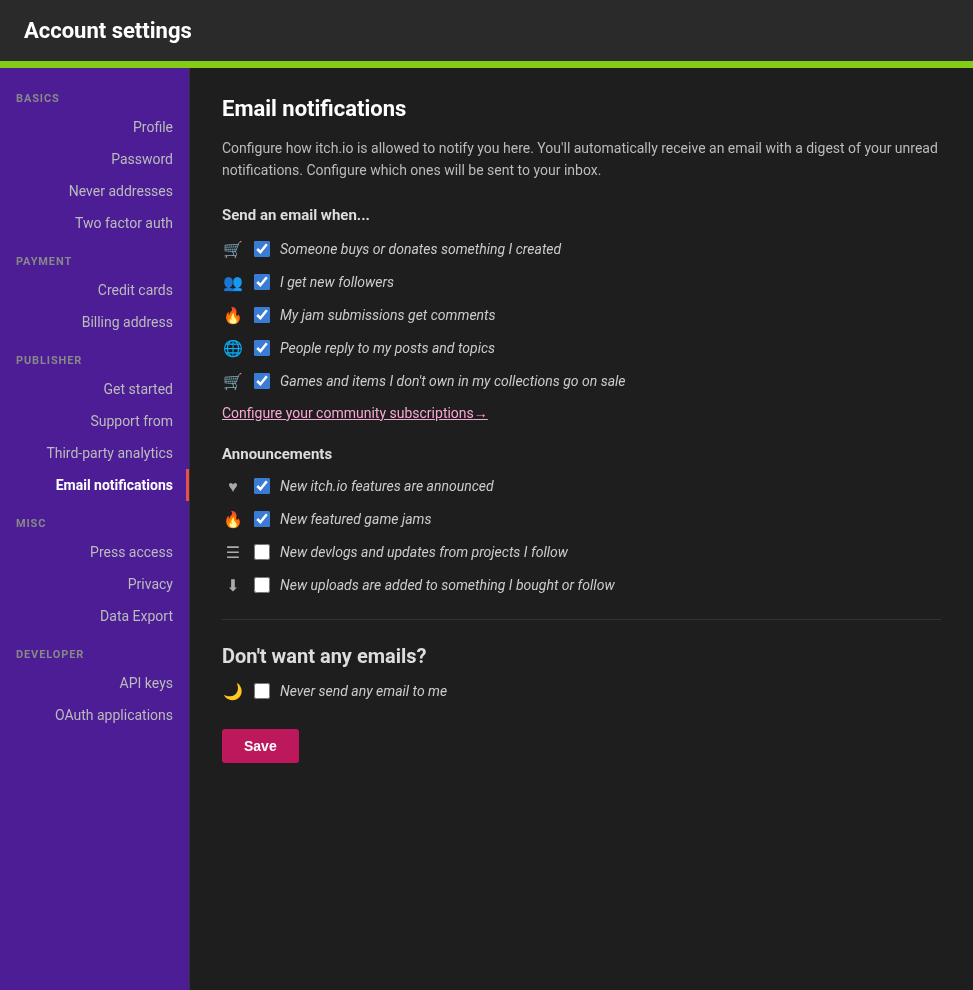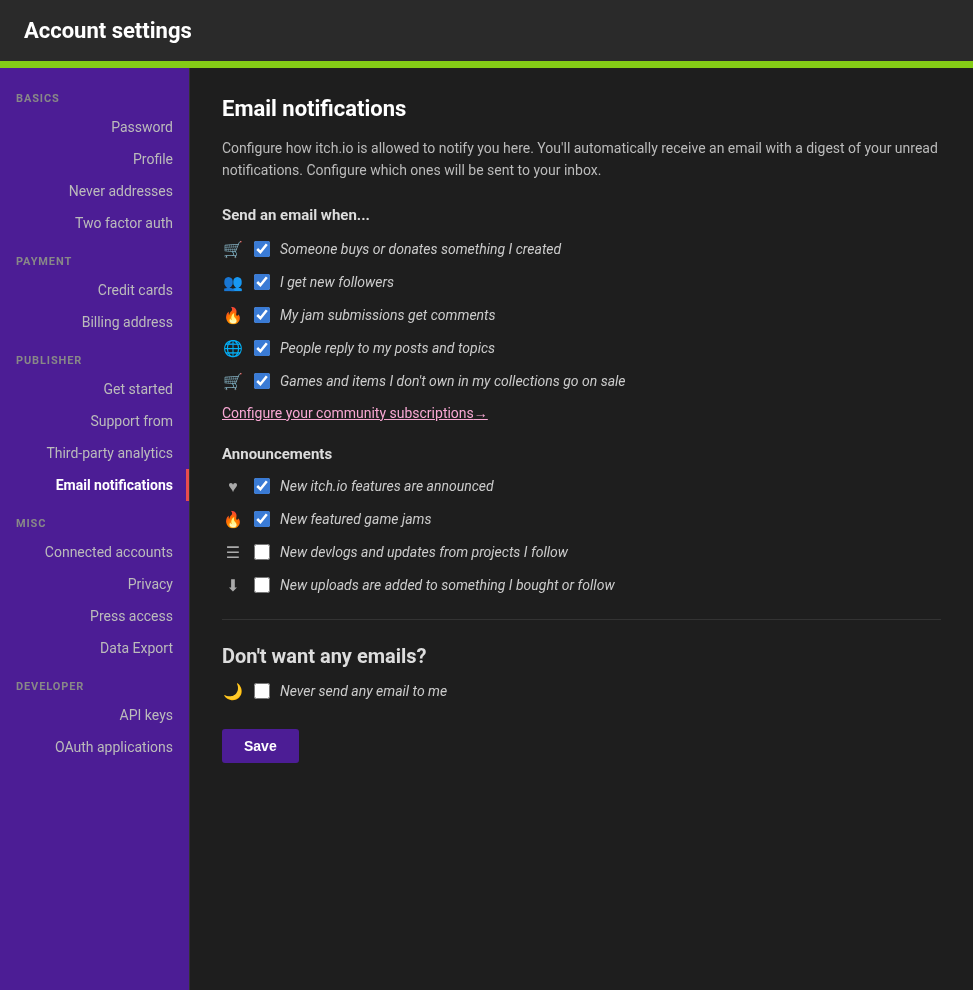--- a/index.html
+++ b/index.html
@@ -130,21 +130,21 @@
       border-top: 1px solid #333;
       margin: 24px 0;
     }
     .dont-want {
       font-size: 20px;
       font-weight: 700;
       color: #ddd;
       margin-bottom: 14px;
     }
     .save-btn {
-      background: #4c1d95;
+      background: #be185d;
       color: #fff;
       border: none;
       padding: 9px 22px;
       border-radius: 3px;
       font-size: 14px;
       font-weight: 700;
       cursor: pointer;
       margin-top: 8px;
     }
     .send-when-heading {
@@ -158,36 +158,35 @@
 <body>
 
 <div id="header">
   <h1>Account settings</h1>
 </div>
 
 <div id="layout">
 
   <nav id="sidebar">
       <div class="sidebar-section-label">BASICS</div>
+      <a class="sidebar-item">Profile</a>
       <a class="sidebar-item">Password</a>
-      <a class="sidebar-item">Profile</a>
       <a class="sidebar-item">Never addresses</a>
       <a class="sidebar-item">Two factor auth</a>
       <div class="sidebar-section-label">PAYMENT</div>
       <a class="sidebar-item">Credit cards</a>
       <a class="sidebar-item">Billing address</a>
       <div class="sidebar-section-label">PUBLISHER</div>
       <a class="sidebar-item">Get started</a>
       <a class="sidebar-item">Support from</a>
       <a class="sidebar-item">Third-party analytics</a>
       <a class="sidebar-item active">Email notifications</a>
       <div class="sidebar-section-label">MISC</div>
-      <a class="sidebar-item">Connected accounts</a>
+      <a class="sidebar-item">Press access</a>
       <a class="sidebar-item">Privacy</a>
-      <a class="sidebar-item">Press access</a>
       <a class="sidebar-item">Data Export</a>
       <div class="sidebar-section-label">DEVELOPER</div>
       <a class="sidebar-item">API keys</a>
       <a class="sidebar-item">OAuth applications</a>
     </nav>
 
   <main id="main">
     <div class="page-title">Email notifications</div>
     <div class="description">Configure how itch.io is allowed to notify you here. You'll automatically receive an email with a digest of your unread notifications. Configure which ones will be sent to your inbox.</div>
 

